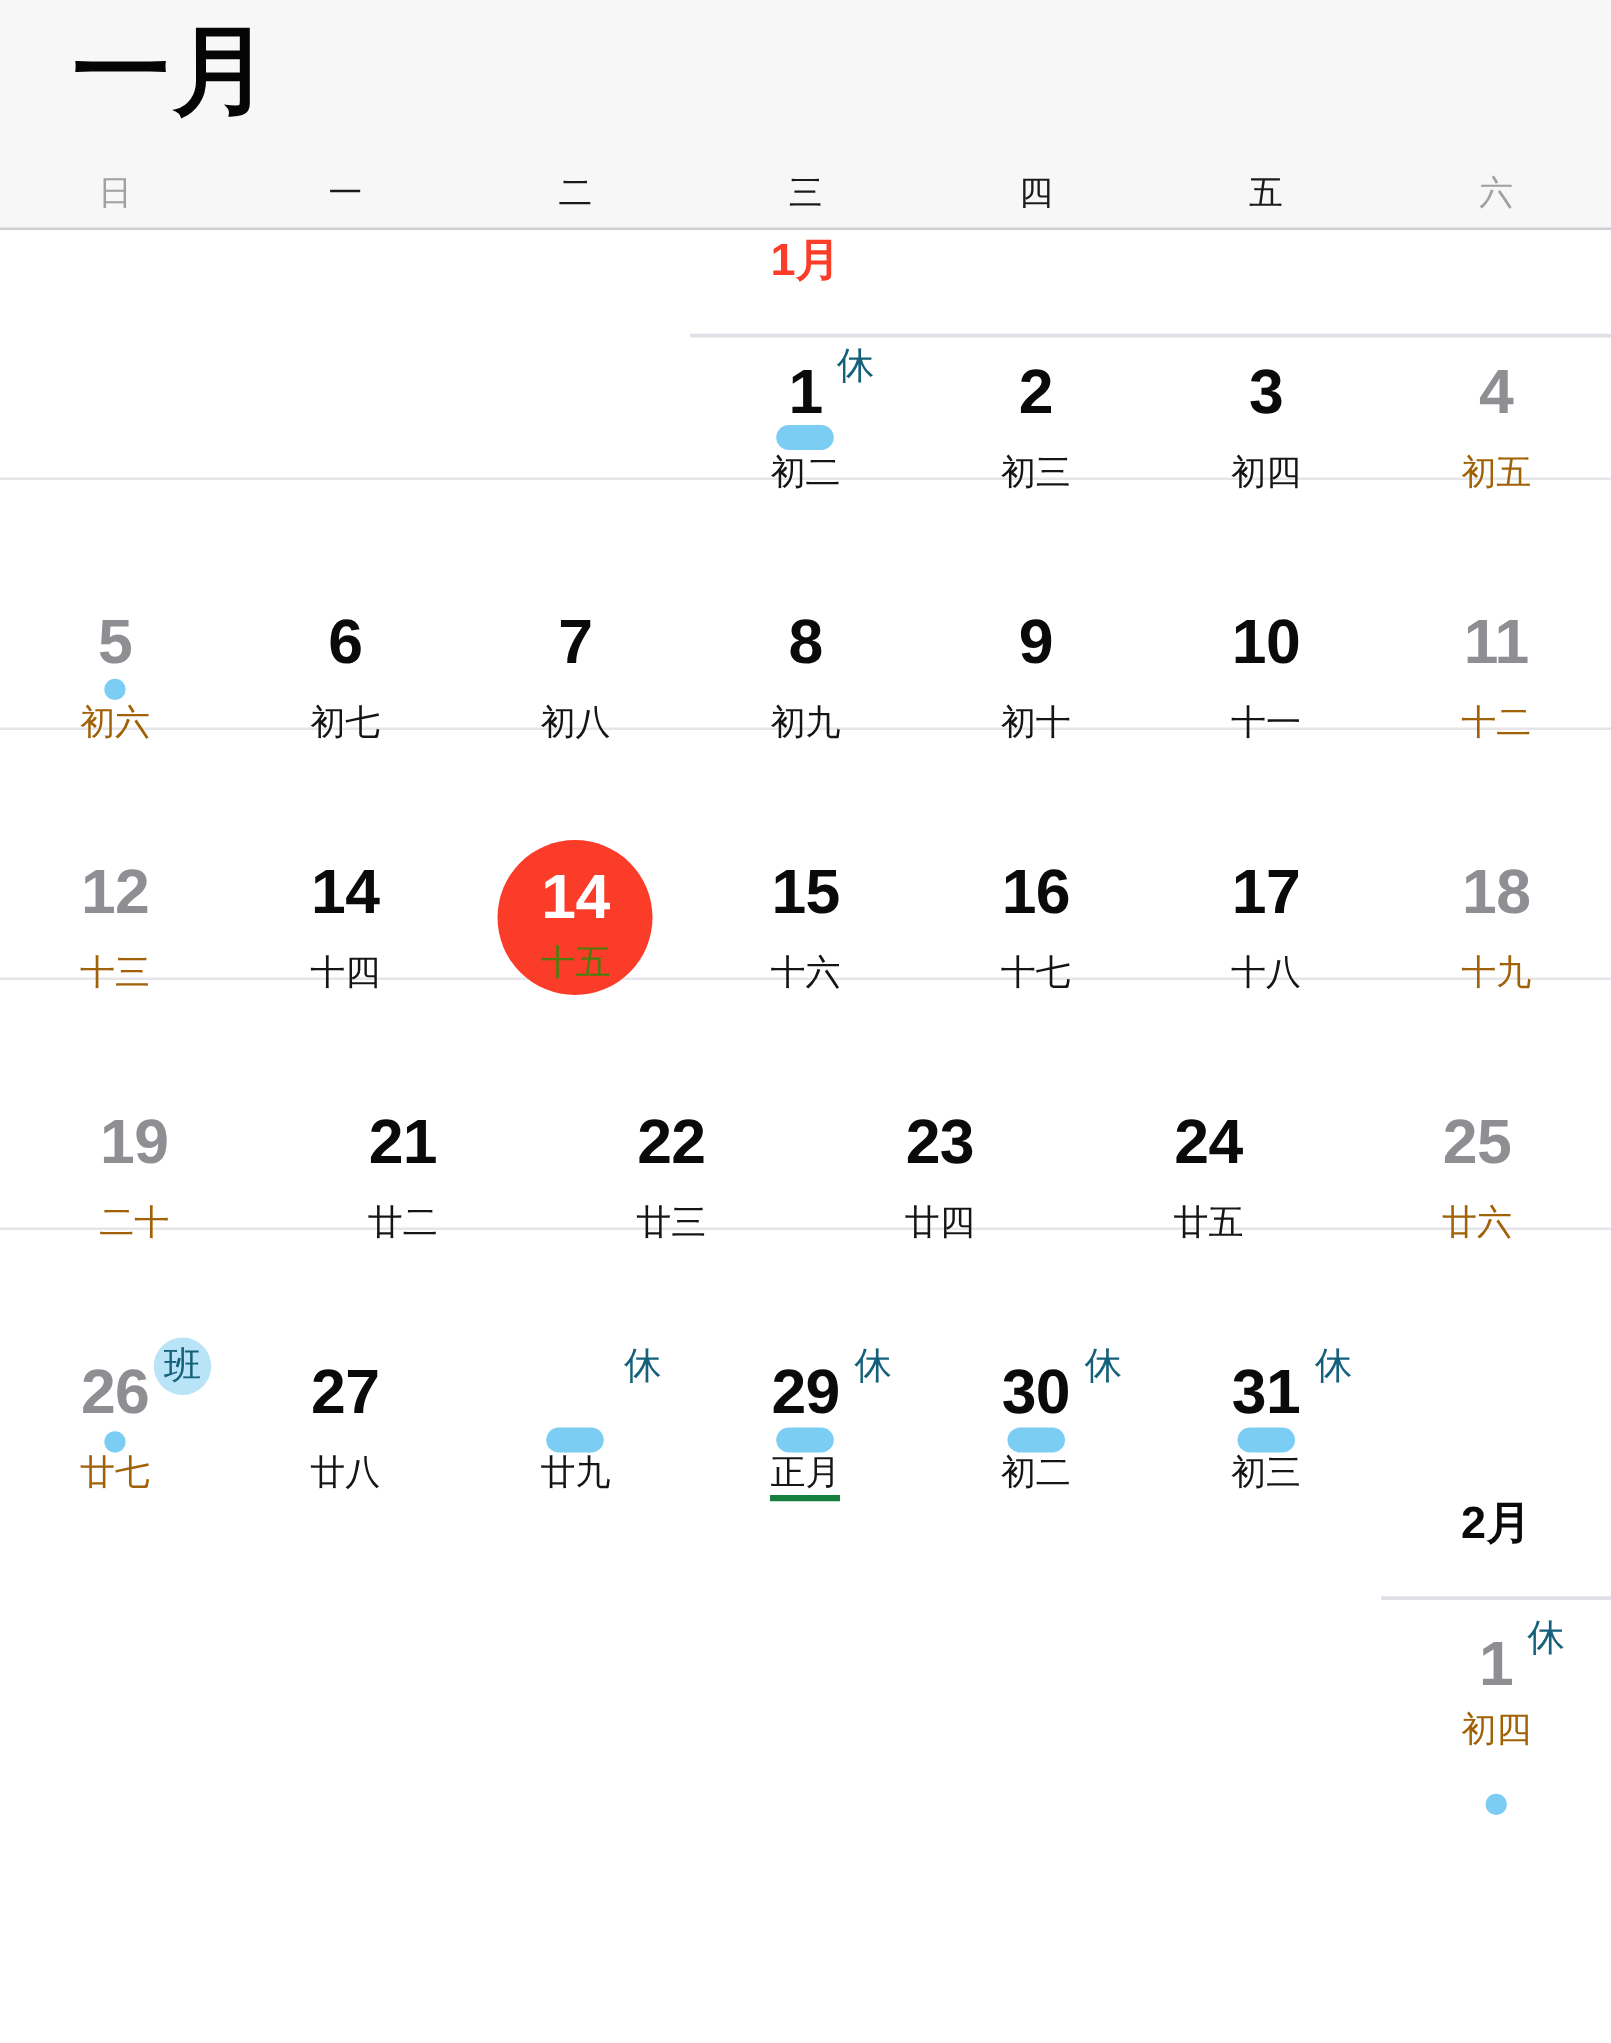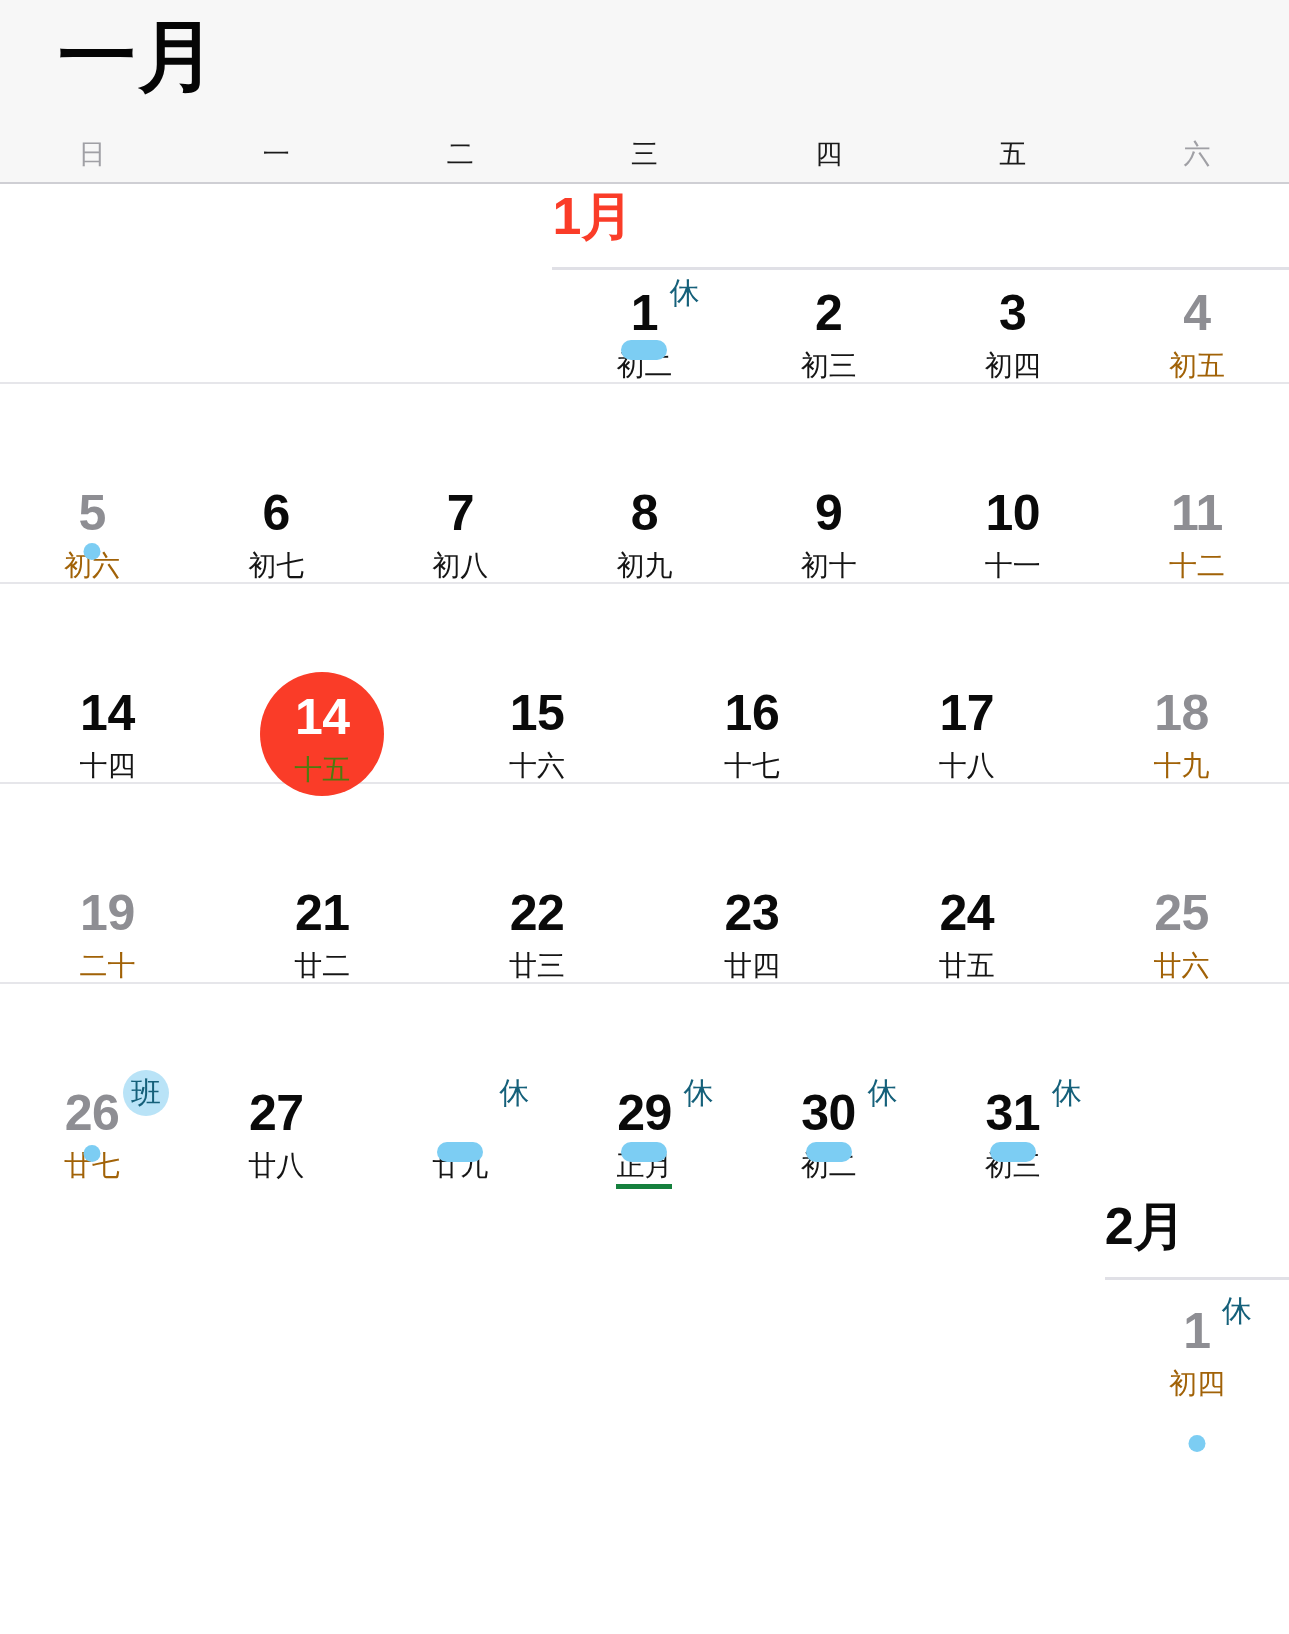--- a/index.html
+++ b/index.html
@@ -79,21 +79,22 @@
     top: -2px;
     left: 0;
     right: 0;
     height: 88px;
   }
   .month-marker .mlabel {
     position: absolute;
     left: 0;
     right: 0;
     top: 8px;
-    font-size: 52px;
+    text-align: center;
+    font-size: 36px;
     font-weight: 700;
     line-height: 1;
   }
   .month-marker .mrule {
     position: absolute;
     left: 0;
     bottom: 0;
     height: 3px;
     background: #e0e0e6;
   }
@@ -105,21 +106,21 @@
     right: 0;
     text-align: center;
     font-size: 50px;
     font-weight: 700;
     color: #0a0a0a;
     line-height: 1;
     letter-spacing: -0.5px;
   }
   .lunar {
     position: absolute;
-    top: 168px;
+    top: 180px;
     left: 0;
     right: 0;
     text-align: center;
     font-size: 28px;
     font-weight: 400;
     color: #151515;
     line-height: 1;
   }
   .day-cell.dim .daynum { color: #8e8e93; }
   .day-cell.dim .lunar  { color: #a16207; }
@@ -274,20 +275,24 @@
       <div class="day-cell">
         <div class="daynum">10</div>
         <div class="lunar">十一</div>
       </div>
       <div class="day-cell dim">
         <div class="daynum">11</div>
         <div class="lunar">十二</div>
       </div>
     </div>
     <div class="week-row">
+      <div class="day-cell dim">
+        <div class="daynum">12</div>
+        <div class="lunar">十三</div>
+      </div>
       <div class="day-cell">
         <div class="daynum">14</div>
         <div class="lunar">十四</div>
       </div>
       <div class="day-cell today">
         <div class="today-circle" style="background: rgb(250, 60, 40);"></div>
         <div class="daynum">14</div>
         <div class="lunar">十五</div>
       </div>
       <div class="day-cell">

